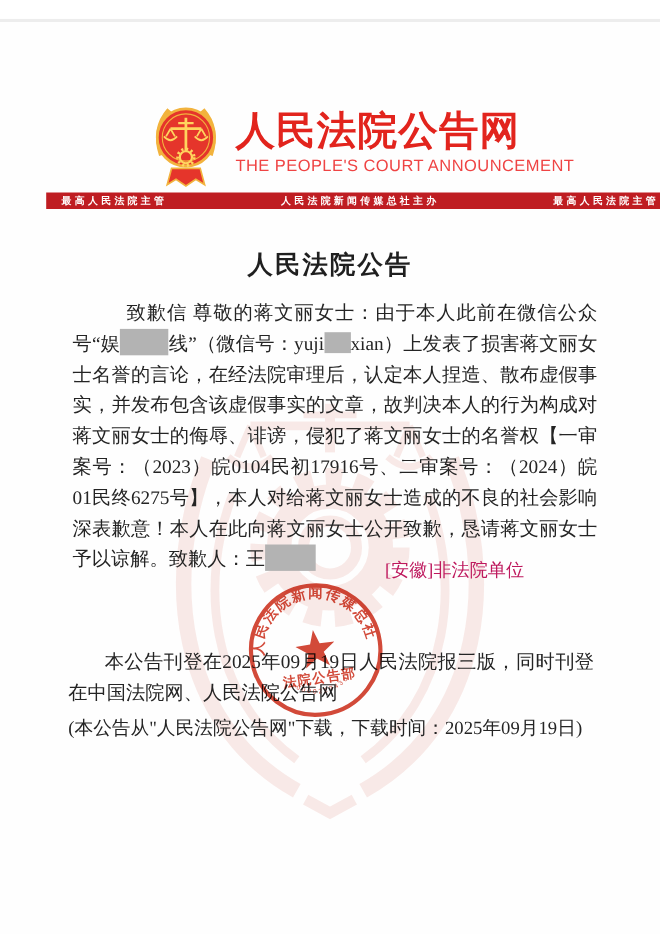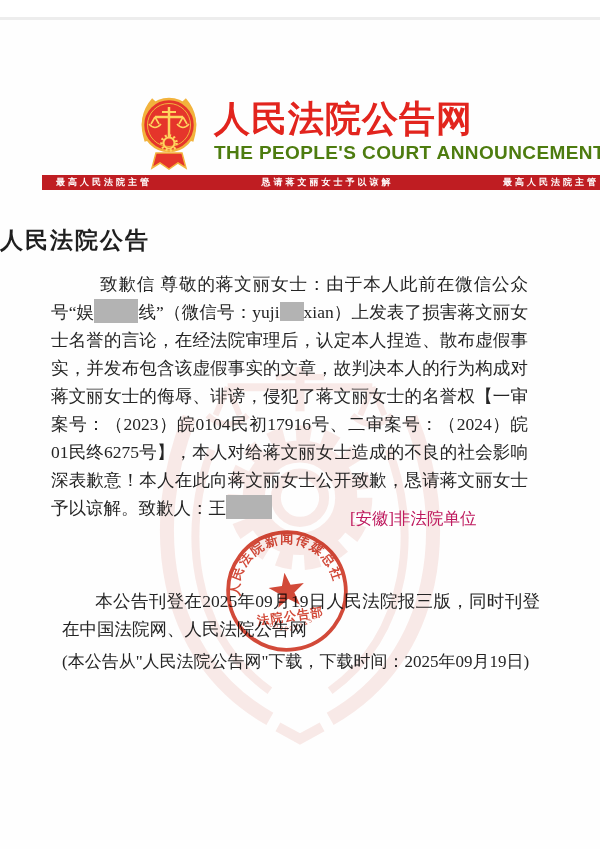--- a/index.html
+++ b/index.html
@@ -7,38 +7,38 @@
   .page {
     position:relative; width:600px; height:849px; margin:17px auto;
     background:#fefefe; overflow:hidden;
   }
   .top-line { position:absolute; top:0; left:0; right:0; height:3px; background:#ededed; }
 
   
   .logo { position:absolute; left:136px; top:74px; width:66px; height:80px; }
   .title-block { position:absolute; left:214px; top:82px; width:330px; font-family:"Liberation Sans","DejaVu Sans",sans-serif; }
   .site-title { font-size:36px; font-weight:bold; color:#e2241d; letter-spacing:1px; line-height:40px; white-space:nowrap; }
-  .site-subtitle { margin-top:3px; font-size:19px; font-weight:bold; color:#4d7c0f; letter-spacing:0.4px; white-space:nowrap; }
+  .site-subtitle { margin-top:3px; font-size:15px; font-weight:normal; color:#ef4444; letter-spacing:0.4px; white-space:nowrap; }
   .banner {
     position:absolute; left:42px; top:158px; width:571px; height:15px;
     background:#bf1d22; display:flex; align-items:center; justify-content:space-between;
     padding:0 14px; box-sizing:border-box;
   }
   .banner span {
     color:#ffffff; font-size:9px; font-weight:bold; letter-spacing:3px;
     font-family:"Liberation Sans","DejaVu Sans",sans-serif; white-space:nowrap;
   }
 
   
   .doc-title {
-    position:absolute; top:208px; left:0; width:100%; 
+    position:absolute; top:208px; left:0; width:100%; text-align:center;
     font-size:23px; font-weight:600; color:#1f1f1f; letter-spacing:2px;
   }
   .body-text {
-    position:absolute; left:51px; top:253px; width:477px;
+    position:absolute; left:66px; top:253px; width:477px;
     font-size:17.5px; line-height:28px; text-align:justify; text-indent:2.8em;
     color:#242424; z-index:2;
   }
   .redact { display:inline-block; background:#b3b3b3; }
   .redact.r1 { width:44px; height:24px; vertical-align:-5px; }
   .redact.r2 { width:24px; height:19px; vertical-align:-3px; }
   .redact.r3 { width:46px; height:24px; vertical-align:-5px; }
 
   .region {
     position:absolute; left:350px; top:491px; font-size:16.5px; color:#be185d; z-index:2;
@@ -93,21 +93,21 @@
     <path d="M20,62 L16,77 L24,72 L33,78 L42,72 L50,77 L46,62 Z" fill="#e5352b" stroke="#f2b33d" stroke-width="1.5"></path>
   </svg>
 
   <div class="title-block">
     <div class="site-title">人民法院公告网</div>
     <div class="site-subtitle">THE PEOPLE'S COURT ANNOUNCEMENT</div>
   </div>
 
   <div class="banner">
     <span>最高人民法院主管</span>
-    <span>恳请蒋文丽女士予以谅解</span>
+    <span>人民法院新闻传媒总社主办</span>
     <span>最高人民法院主管</span>
   </div>
 
   <svg class="watermark" viewBox="0 0 344 390">
     <g stroke="#f4d9d5" fill="none">
       <line x1="172" y1="12" x2="172" y2="56" stroke-width="9"></line>
       <line x1="148" y1="22" x2="196" y2="22" stroke-width="6"></line>
       <line x1="100" y1="32" x2="244" y2="32" stroke-width="8"></line>
       <path d="M100,32 L88,60 M100,32 L112,60 M80,60 Q100,78 120,60" stroke-width="6"></path>
       <path d="M244,32 L232,60 M244,32 L256,60 M224,60 Q244,78 264,60" stroke-width="6"></path>

